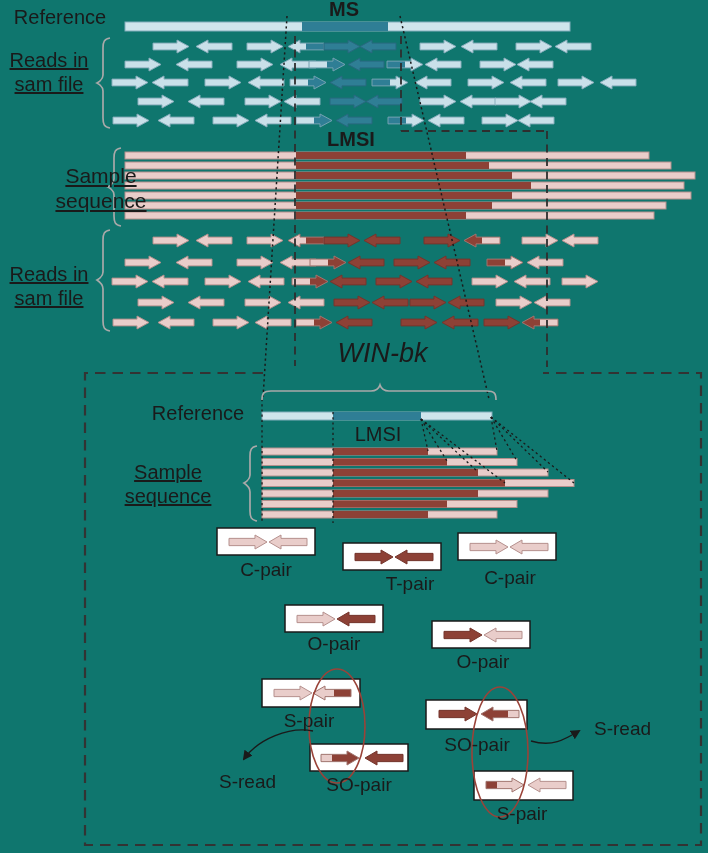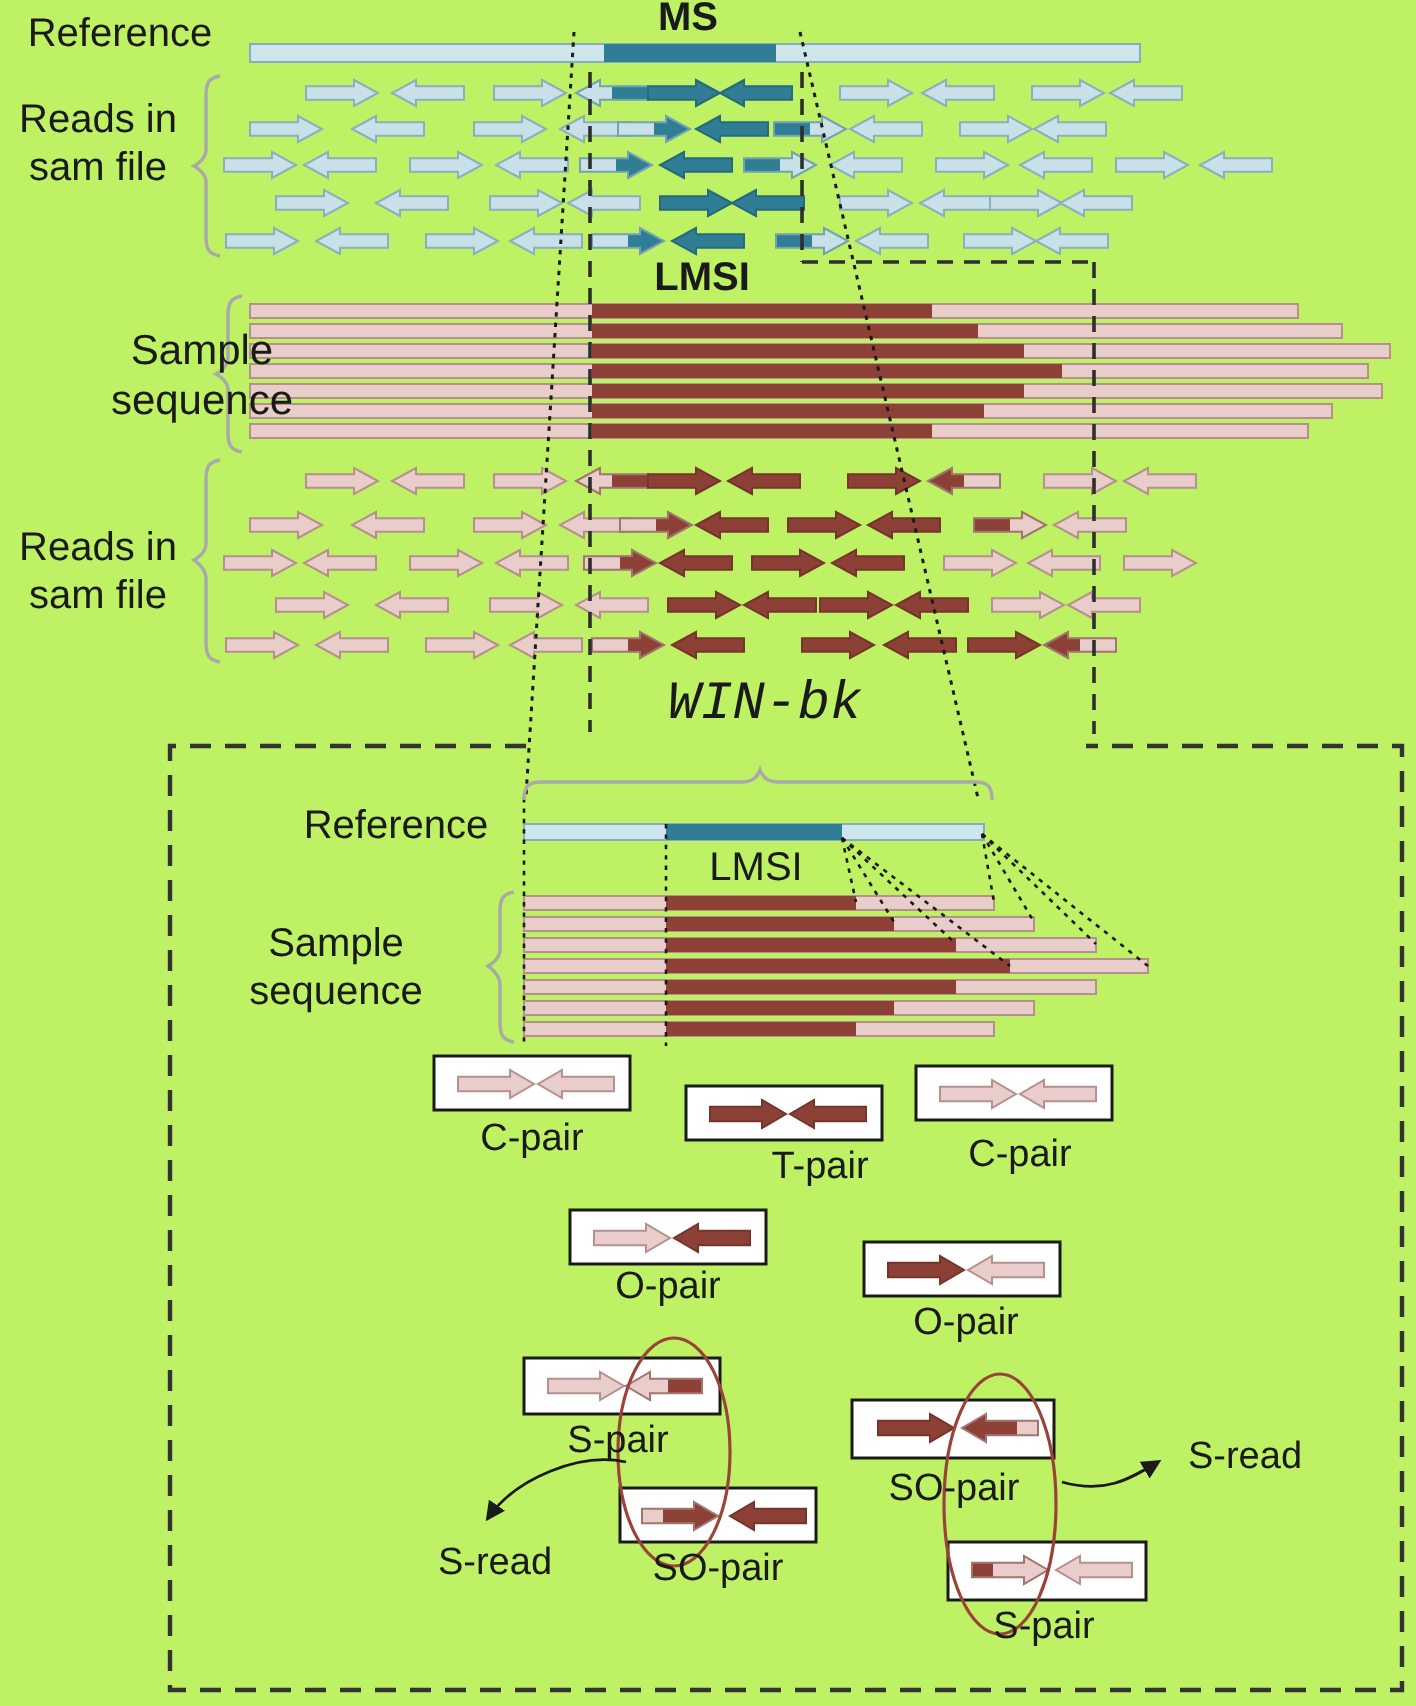--- a/index.html
+++ b/index.html
@@ -1,23 +1,23 @@
 <!DOCTYPE html>
 <html><head>
 <meta charset="utf-8">
 <style>
   html,body{margin:0;padding:0;background:#fff;}
-  .stage{position:relative;width:708px;height:853px;background:#bef264;overflow:hidden;
+  .stage{position:relative;width:708px;height:853px;background:#0f766e;overflow:hidden;
          font-family:"Liberation Sans",sans-serif;color:#1a1a1a;}
   .stage svg{position:absolute;left:0;top:0;}
   .lbl{position:absolute;text-align:center;line-height:1.18;font-size:19px;color:#1a1a1a;}
-  .lbl div{white-space:nowrap;}
+  .lbl div{white-space:nowrap;text-decoration:underline;}
   .b{font-weight:bold;}
   .side{font-size:20px;}
-  .serifit{font-family:Liberation Mono, monospace;font-style:italic;font-size:27px;}
+  .serifit{font-family:Liberation Sans, sans-serif;font-style:italic;font-size:27px;}
 </style>
 </head>
 <body>
 
 <div class="stage">
 
 <svg width="708" height="853" viewBox="0 0 708 853">
   <defs>
     <linearGradient id="gBlueLD">
           <stop offset="0" stop-color="#c9e0e9"></stop>

